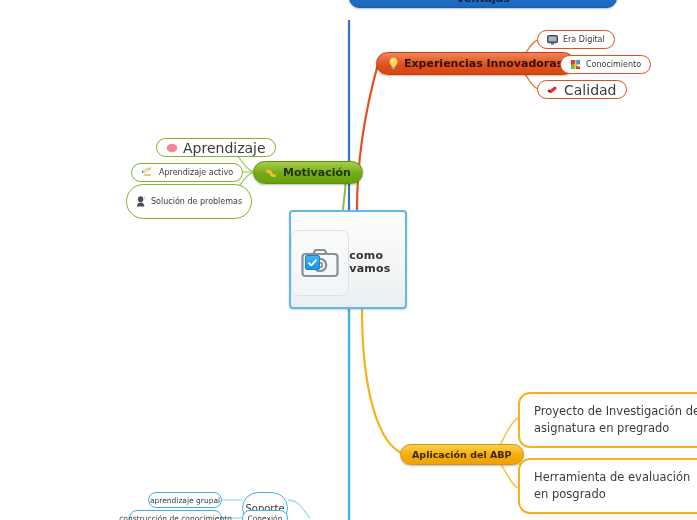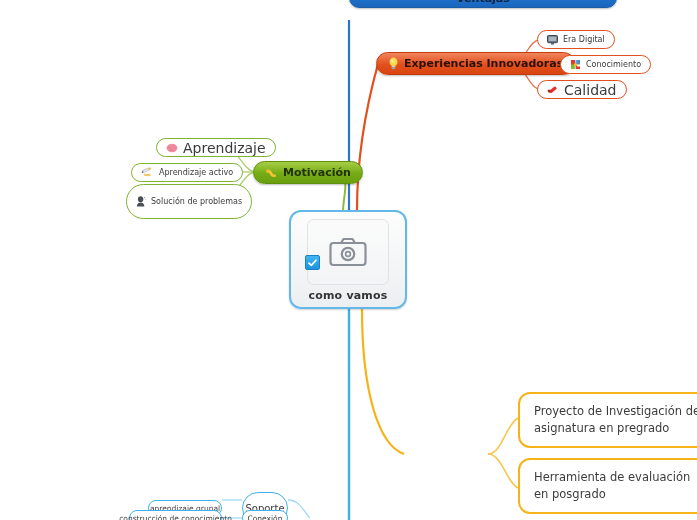--- a/index.html
+++ b/index.html
@@ -24,25 +24,25 @@
     pointer-events: none;
   }
 
   
   .central {
     position: absolute;
     left: 289px; top: 210px;
     width: 118px; height: 99px;
     box-sizing: border-box;
     border: 2px solid #63b8e8;
-    border-radius: 12px;
+    border-radius: 4px;
     background: linear-gradient(180deg,#fdfdfd 0%,#eceff1 100%);
     box-shadow: 0 1px 2px rgba(0,0,0,.18);
     display: flex;
-    flex-direction: column;
+    flex-direction: row;
     align-items: center;
   }
   .central-thumb {
     margin-top: 7px;
     width: 80px; height: 64px;
     border: 1px solid #dfe3e6;
     border-radius: 7px;
     background: linear-gradient(180deg,#fbfbfb 0%,#f2f4f5 100%);
     display: flex; align-items: center; justify-content: center;
   }
@@ -272,30 +272,33 @@
       </svg>
     </div>
     <div class="central-label">como vamos</div>
     <div class="central-check">
       <svg width="9" height="8" viewBox="0 0 9 8">
         <path d="M1 4.2 L3.3 6.4 L8 1.2" stroke="#ffffff" stroke-width="1.7" fill="none" stroke-linecap="round" stroke-linejoin="round"></path>
       </svg>
     </div>
   </div>
 
+  <div class="pill pill-yellow" style="left:400px; top:444px; height:21px; font-size:9.5px;">
+    <span class="lbl">Aplicación del ABP</span>
+  </div>
 
   <div class="card" style="left:518px; top:392px; width:200px; height:56px;">
     <span class="lbl">Proyecto de Investigación de asignatura en pregrado</span>
   </div>
 
   <div class="card" style="left:518px; top:458px; width:200px; height:56px;">
     <span class="lbl">Herramienta de evaluación en posgrado</span>
   </div>
 
-  <div class="leaf leaf-blue" style="left:148px; top:492px; height:16px; font-size:7.5px; justify-content:center; width:74px;margin-top:8px;">
+  <div class="leaf leaf-blue" style="left:148px; top:492px; height:16px; font-size:7.5px; justify-content:center; width:74px;">
     <span class="lbl">aprendizaje grupal</span>
   </div>
 
   <div class="leaf leaf-blue" style="left:242px; top:492px; height:32px; font-size:10px; justify-content:center; width:46px;">
     <span class="lbl">Soporte</span>
   </div>
 
   <div class="leaf leaf-blue" style="left:129px; top:510px; height:16px; font-size:7.5px; justify-content:center; width:93px;">
     <span class="lbl">construcción de conocimiento</span>
   </div>

